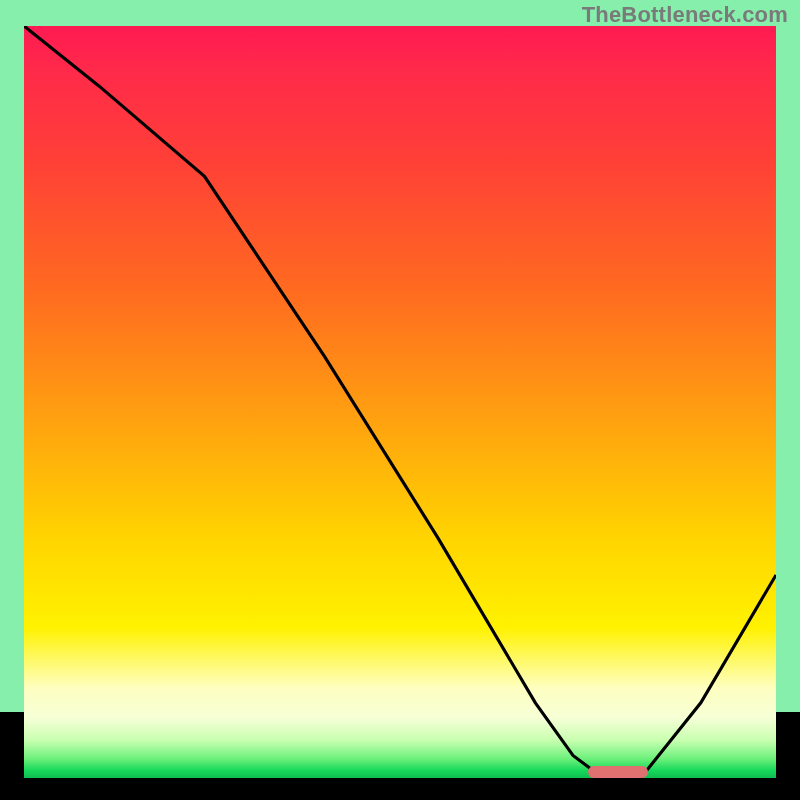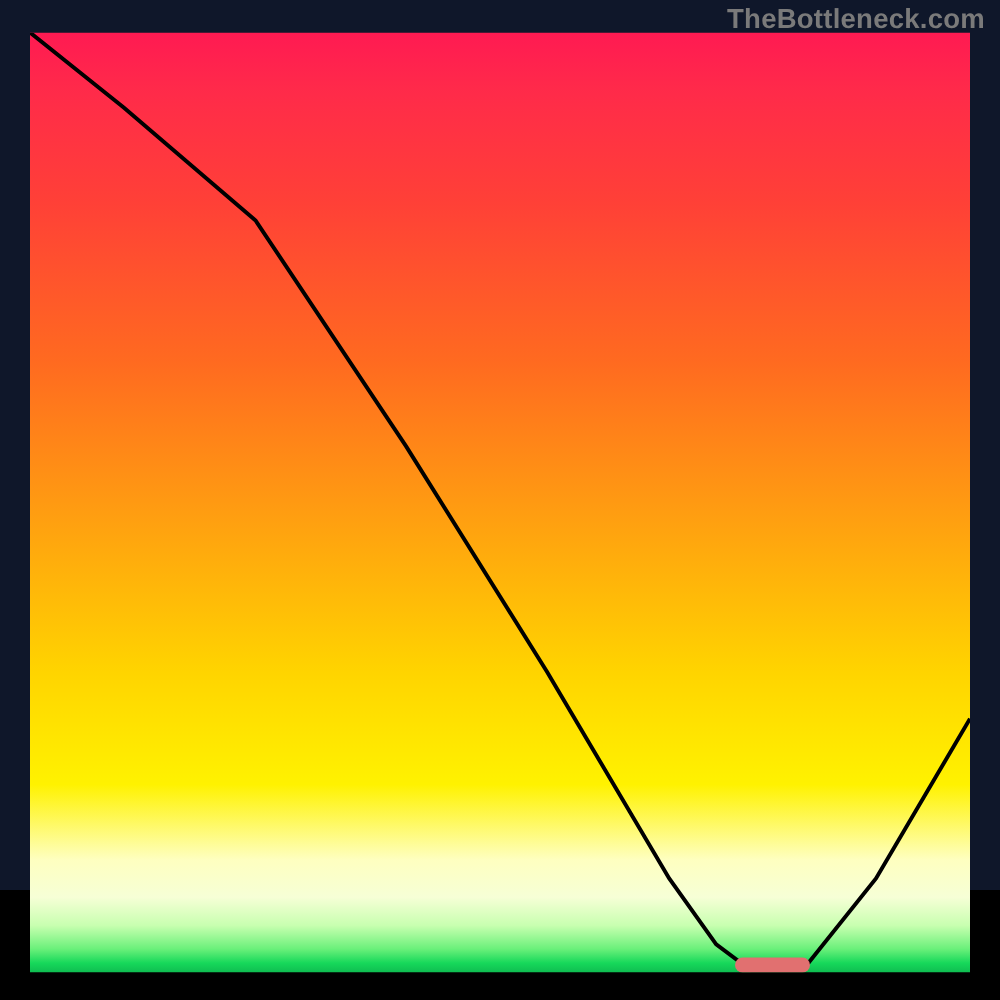--- a/index.html
+++ b/index.html
@@ -7,21 +7,21 @@
     padding: 0;
     width: 800px;
     height: 800px;
     background: #000;
     font-family: Arial, Helvetica, sans-serif;
   }
   .frame {
     position: relative;
     width: 800px;
     height: 712px;
-    background: #0f172a;
+    background: #86efac;
   }
   .watermark {
     position: absolute;
     top: 2px;
     right: 12px;
     color: #7a7a7a;
     font-size: 22px;
     font-weight: 600;
     letter-spacing: 0.2px;
     z-index: 10;

